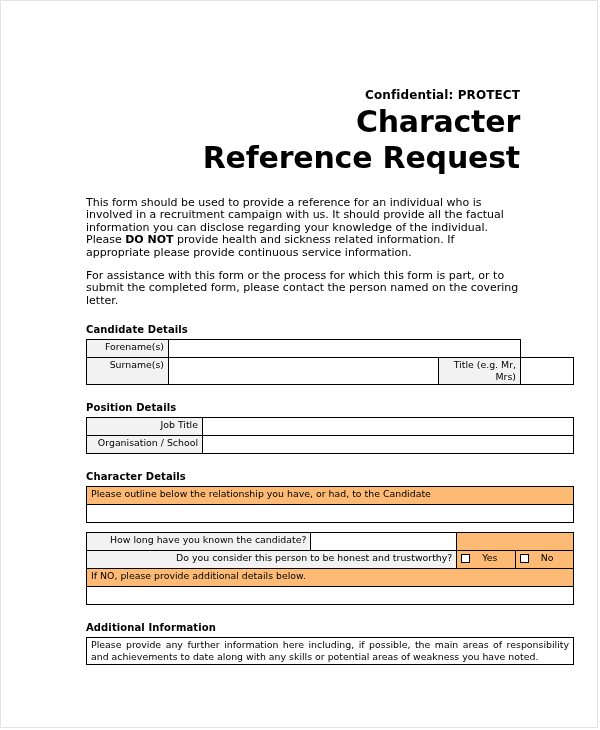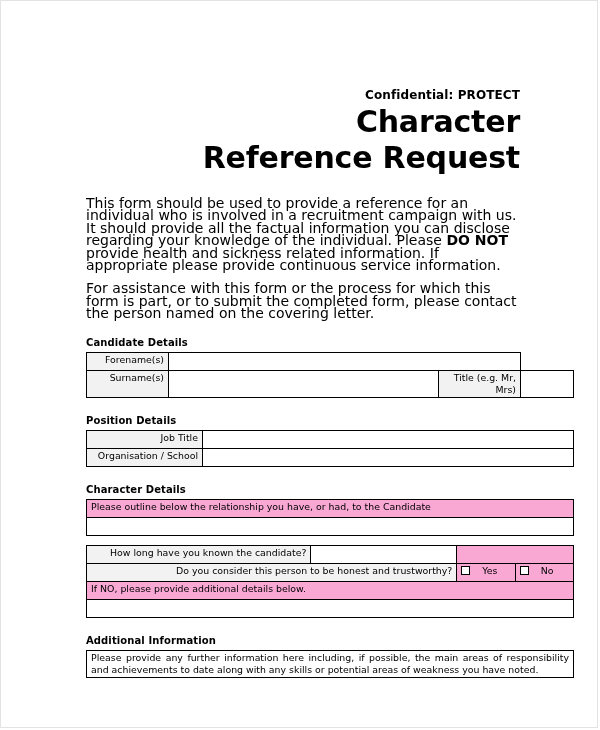--- a/index.html
+++ b/index.html
@@ -42,21 +42,21 @@
     text-align: right;
     font-size: 30px;
     font-weight: bold;
     line-height: 36px;
     letter-spacing: -0.2px;
     margin-top: 3px;
   }
 
   
   .intro {
-    font-size: 14px;
+    font-size: 11px;
     line-height: 12.4px;
     margin-top: 21px;
   }
   .intro p { margin: 0; }
   .intro p + p { margin-top: 11px; }
   .intro b { font-weight: bold; }
 
   
   .sec-head {
     font-size: 10px;
@@ -76,21 +76,21 @@
   table.form td {
     border: 1px solid #000000;
     height: 15px;
     padding: 1px 4px;
     vertical-align: top;
     line-height: 12px;
   }
   td.lbl { background: #f2f2f2; text-align: right; }
   td.val { background: #ffffff; }
   td.blank { background: #ffffff; }
-  td.shade { background: #f9a8d4; }
+  td.shade { background: #fdba74; }
   td.title-lbl {
     background: #f2f2f2;
     text-align: right;
     line-height: 11px;
   }
   td.tall { height: 18px; }
   td.bigbox { height: 66px; background: #ffffff; }
   td.infobox {
     height: 36px;
     background: #ffffff;

